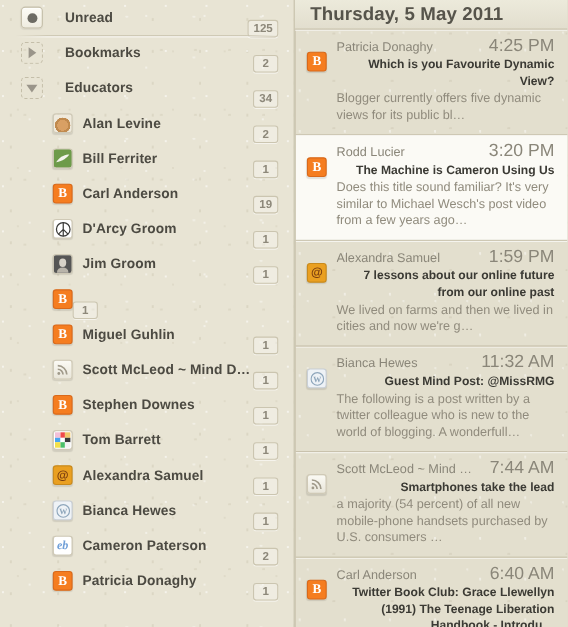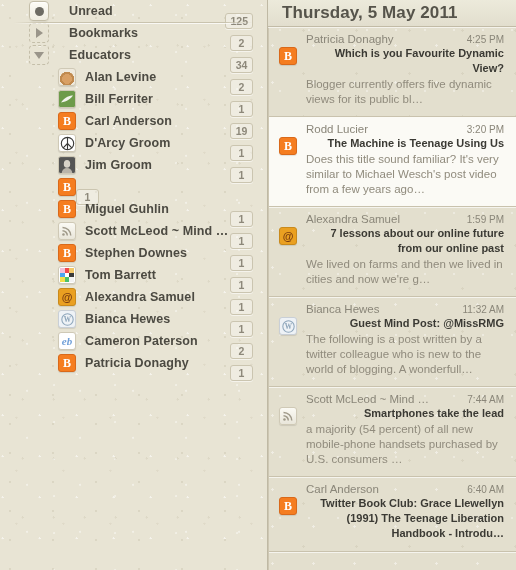--- a/index.html
+++ b/index.html
@@ -22,22 +22,22 @@
       radial-gradient(circle at 73% 77%, rgba(160,150,120,.15) 0 1px, transparent 1.2px),
       radial-gradient(circle at 89% 41%, rgba(255,255,255,.40) 0 1px, transparent 1.2px),
       radial-gradient(circle at 35% 88%, rgba(160,150,120,.12) 0 1px, transparent 1.2px);
     background-size:37px 41px,43px 29px,53px 47px,31px 59px,61px 37px,47px 53px;
     position:relative;overflow:hidden;
     border-right:1px solid #bfb9a4;
   }
   .side-scroll{height:570px;overflow:hidden;}
 
   .srow{
-    height:22px;display:flex;align-items:center;box-sizing:border-box;
-    padding:0 14px 0 18px;position:relative;
+    height:32px;display:flex;align-items:center;box-sizing:border-box;
+    padding:0 14px 0 8px;position:relative;
   }
   .srow.top-div::before{
     content:"";position:absolute;left:14px;right:14px;top:0;height:1px;
     background:linear-gradient(to right, rgba(255,255,255,0) 0%, #c9c3ae 12%, #c9c3ae 88%, rgba(255,255,255,0) 100%);
   }
   .srow.top-div::after{
     content:"";position:absolute;left:14px;right:14px;top:1px;height:1px;
     background:linear-gradient(to right, rgba(255,255,255,0) 0%, rgba(255,255,255,.75) 12%, rgba(255,255,255,.75) 88%, rgba(255,255,255,0) 100%);
   }
 
@@ -125,21 +125,21 @@
   }
   .item.selected{
     background:#fbfaf5;
   }
   .item-fav{position:absolute;left:11px;top:20px;}
   .item-top{display:flex;align-items:baseline;justify-content:space-between;gap:6px;}
   .item-author{
     font-size:11.5px;color:#8a8679;white-space:nowrap;overflow:hidden;text-overflow:ellipsis;
     flex:1 1 auto;
   }
-  .item-time{font-size:10px;color:#8a8679;flex:0 0 auto;}
+  .item-time{font-size:16px;color:#8a8679;flex:0 0 auto;}
   .item-title{
     font-size:11px;font-weight:bold;color:#3b3a34;line-height:15px;
     margin-top:1px;
     text-align:right;
   }
   .item-snippet{
     font-size:11.5px;color:#908b7d;line-height:15px;margin-top:1px;
   }
   .list-left-edge{
     position:absolute;left:0;top:27px;bottom:0;width:1px;background:#cec7b3;z-index:2;
@@ -346,21 +346,21 @@
           <div class="item-snippet">Blogger currently offers five dynamic views for its public bl…</div>
         </div>
         <div class="item selected">
           <div class="fav fav-blogger item-fav">
             <span>B</span>
           </div>
           <div class="item-top">
             <div class="item-author">Rodd Lucier</div>
             <div class="item-time">3:20 PM</div>
           </div>
-          <div class="item-title">The Machine is Teenage Using Us</div>
+          <div class="item-title">The Machine is Cameron Using Us</div>
           <div class="item-snippet">Does this title sound familiar?  It's very similar to Michael Wesch's post video from a few years ago…</div>
         </div>
         <div class="item">
           <div class="fav fav-at item-fav">@</div>
           <div class="item-top">
             <div class="item-author">Alexandra Samuel</div>
             <div class="item-time">1:59 PM</div>
           </div>
           <div class="item-title">7 lessons about our online future from our online past</div>
           <div class="item-snippet">We lived on farms and then we lived in cities and now we're g…</div>

